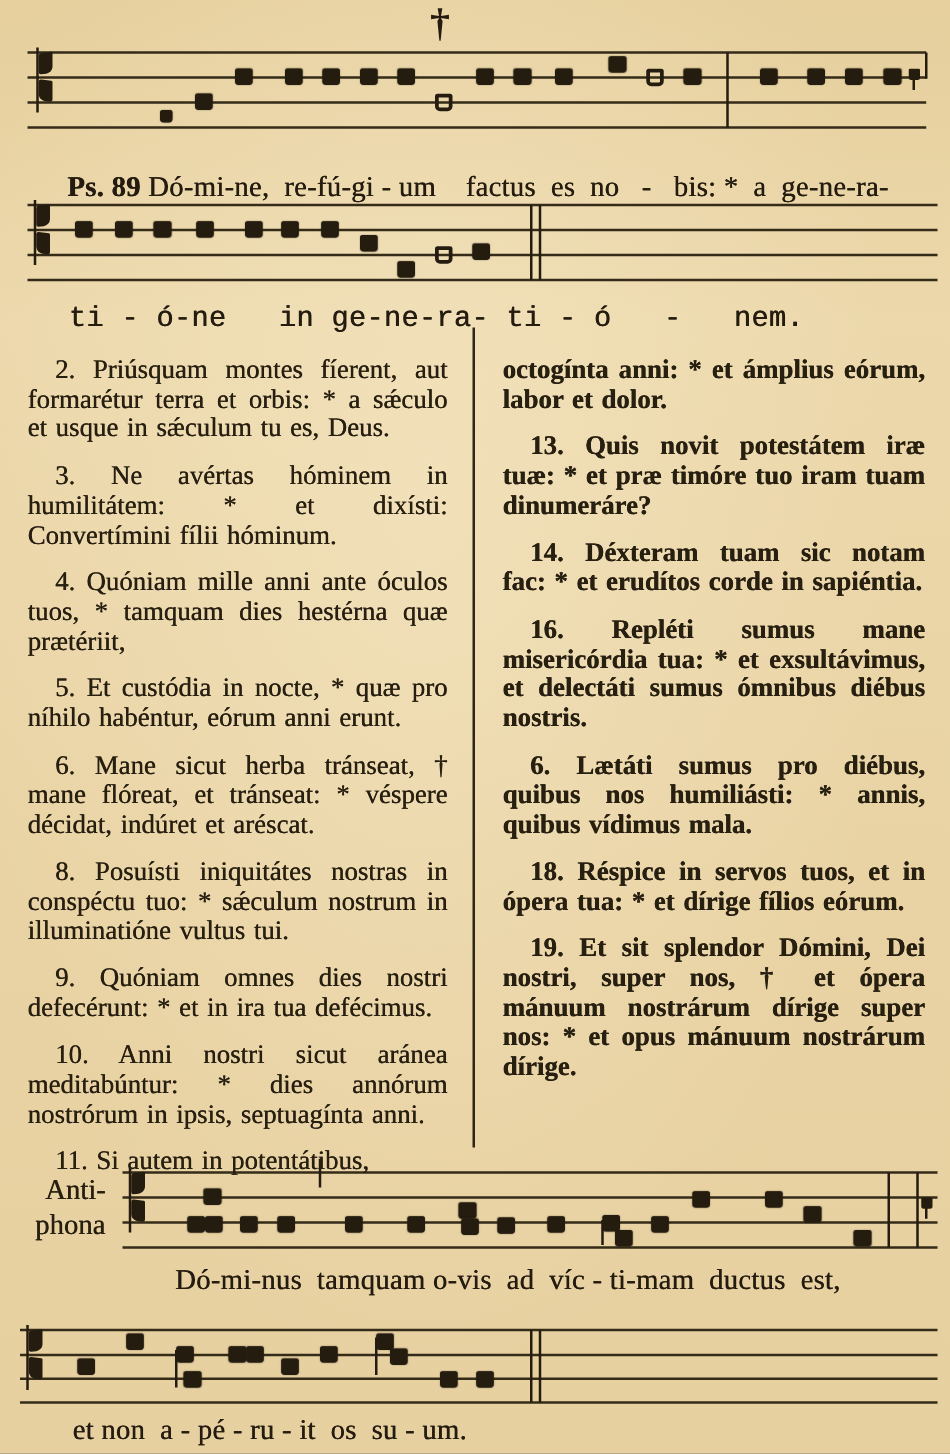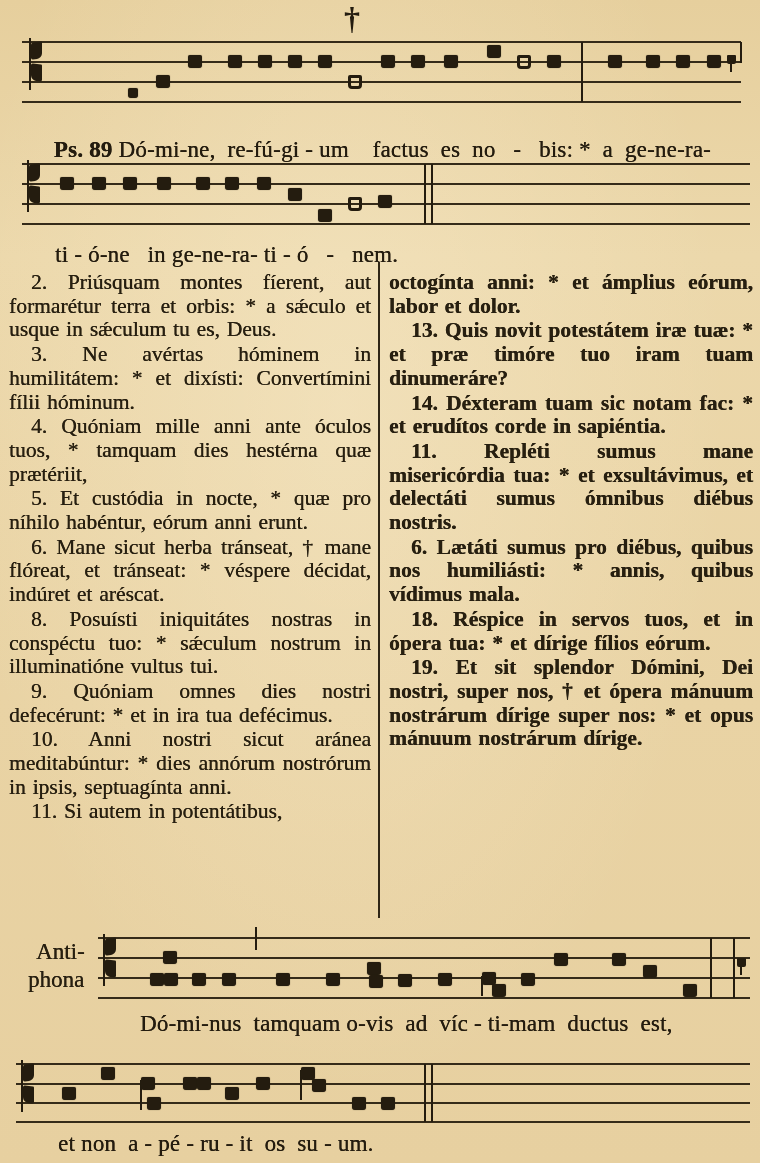--- a/index.html
+++ b/index.html
@@ -22,21 +22,21 @@
   .custos::after { content:""; position:absolute; left:3px; top:8px; width:2px; height:9px; background:#241c0f; }
   .clef { position:absolute; width:18px; height:44px; }
   .clef::before { content:""; position:absolute; left:3px; top:2px; width:11px; height:17px; background:#241c0f; border-radius:2px 1px 5px 2px; transform:skewY(-7deg); }
   .clef::after  { content:""; position:absolute; left:3px; bottom:3px; width:11px; height:17px; background:#241c0f; border-radius:2px 1px 2px 5px; transform:skewY(7deg); }
   .clef .clef-stroke { position:absolute; left:1px; top:-2px; width:2px; height:52px; background:#241c0f; display:block; }
   
   .ornament { position:absolute; left:344px; top:0px; font-size:32px; font-weight:bold; color:#241c0f; }
   .chant-text { position:absolute; white-space:pre; font-size:23px; letter-spacing:0.2px; color:#241c0f; text-shadow:0.3px 0 0 currentColor; }
   .ps-num { font-weight:bold; }
   .columns { position:absolute; top:270px; font-size:21.5px; line-height:23.7px; }
-  .columns p { margin:1px; text-align:justify; text-indent:22px; word-spacing:1.5px; text-shadow:0.3px 0 0 currentColor; }
+  .columns p { margin:14px; text-align:justify; text-indent:22px; word-spacing:1.5px; text-shadow:0.3px 0 0 currentColor; }
   .columns p.no-indent { text-indent:0; }
   .col-left  { left:8px;  width:364px; }
   .col-right { left:388px; width:366px;font-weight:bold; }
   .divider { position:absolute; left:378px; top:262px; width:2px; height:656px; background:#2f2616; }
   .antiphon-label { position:absolute; left:28px; top:938px; font-size:23px; line-height:28px; text-shadow:0.3px 0 0 currentColor; }
   .antiphon-label .l1 { margin-left:8px; }
 </style>
 </head>
 <body>
 
@@ -145,41 +145,41 @@
       <div class="note" style="left: 352px; top: 1097px;"></div>
       <div class="note" style="left: 381px; top: 1097px;"></div>
       <div class="bar" style="left: 424px; top: 1064px; height: 58px;"></div>
       <div class="bar" style="left: 431px; top: 1064px; height: 58px;"></div>
     </div>
 
   <div class="chant-text" style="left:30px; top:111px;">
     <span class="ps-num">Ps. 89</span><span> Dó-mi-ne,  re-fú-gi - um    factus  es  no   -   bis: *  a  ge-ne-ra-</span>
   </div>
 
-  <div class="chant-text" style="left:55px; top:242px;">ti - ó-ne   in ge-ne-ra- ti - ó   -   nem.</div>
+  <div class="chant-text" style="left:55px; top:242px;font-family:Liberation Mono, monospace;">ti - ó-ne   in ge-ne-ra- ti - ó   -   nem.</div>
 
   <div class="columns col-left">
     <p>2. Priúsquam montes fíerent, aut formarétur terra et orbis: * a sǽculo et usque in sǽculum tu es, Deus.</p>
     <p>3. Ne avértas hóminem in humilitátem: * et dixísti: Convertímini fílii hóminum.</p>
     <p>4. Quóniam mille anni ante óculos tuos, * tamquam dies hestérna quæ prætériit,</p>
     <p>5. Et custódia in nocte, * quæ pro níhilo habéntur, eórum anni erunt.</p>
     <p>6. Mane sicut herba tránseat, † mane flóreat, et tránseat: * véspere décidat, indúret et aréscat.</p>
     <p>8. Posuísti iniquitátes nostras in conspéctu tuo: * sǽculum nostrum in illuminatióne vultus tui.</p>
     <p>9. Quóniam omnes dies nostri defecérunt: * et in ira tua defécimus.</p>
     <p>10. Anni nostri sicut aránea meditabúntur: * dies annórum nostrórum in ipsis, septuagínta anni.</p>
     <p>11. Si autem in potentátibus,</p>
   </div>
 
   <div class="divider"></div>
 
   <div class="columns col-right">
     <p class="no-indent">octogínta anni: * et ámplius eórum, labor et dolor.</p>
     <p>13. Quis novit potestátem iræ tuæ: * et præ timóre tuo iram tuam dinumeráre?</p>
     <p>14. Déxteram tuam sic notam fac: * et erudítos corde in sapiéntia.</p>
-    <p>11. Repléti sumus mane misericórdia tua: * et exsultávimus, et delectáti sumus ómnibus diébus nostris.</p>
+    <p>16. Repléti sumus mane misericórdia tua: * et exsultávimus, et delectáti sumus ómnibus diébus nostris.</p>
     <p>6. Lætáti sumus pro diébus, quibus nos humiliásti: * annis, quibus vídimus mala.</p>
     <p>18. Réspice in servos tuos, et in ópera tua: * et dírige fílios eórum.</p>
     <p>19. Et sit splendor Dómini, Dei nostri, super nos, † et ópera mánuum nostrárum dírige super nos: * et opus mánuum nostrárum dírige.</p>
   </div>
 
   <div class="antiphon-label">
     <div class="l1">Anti-</div>
     <div class="l2">phona</div>
   </div>
 

